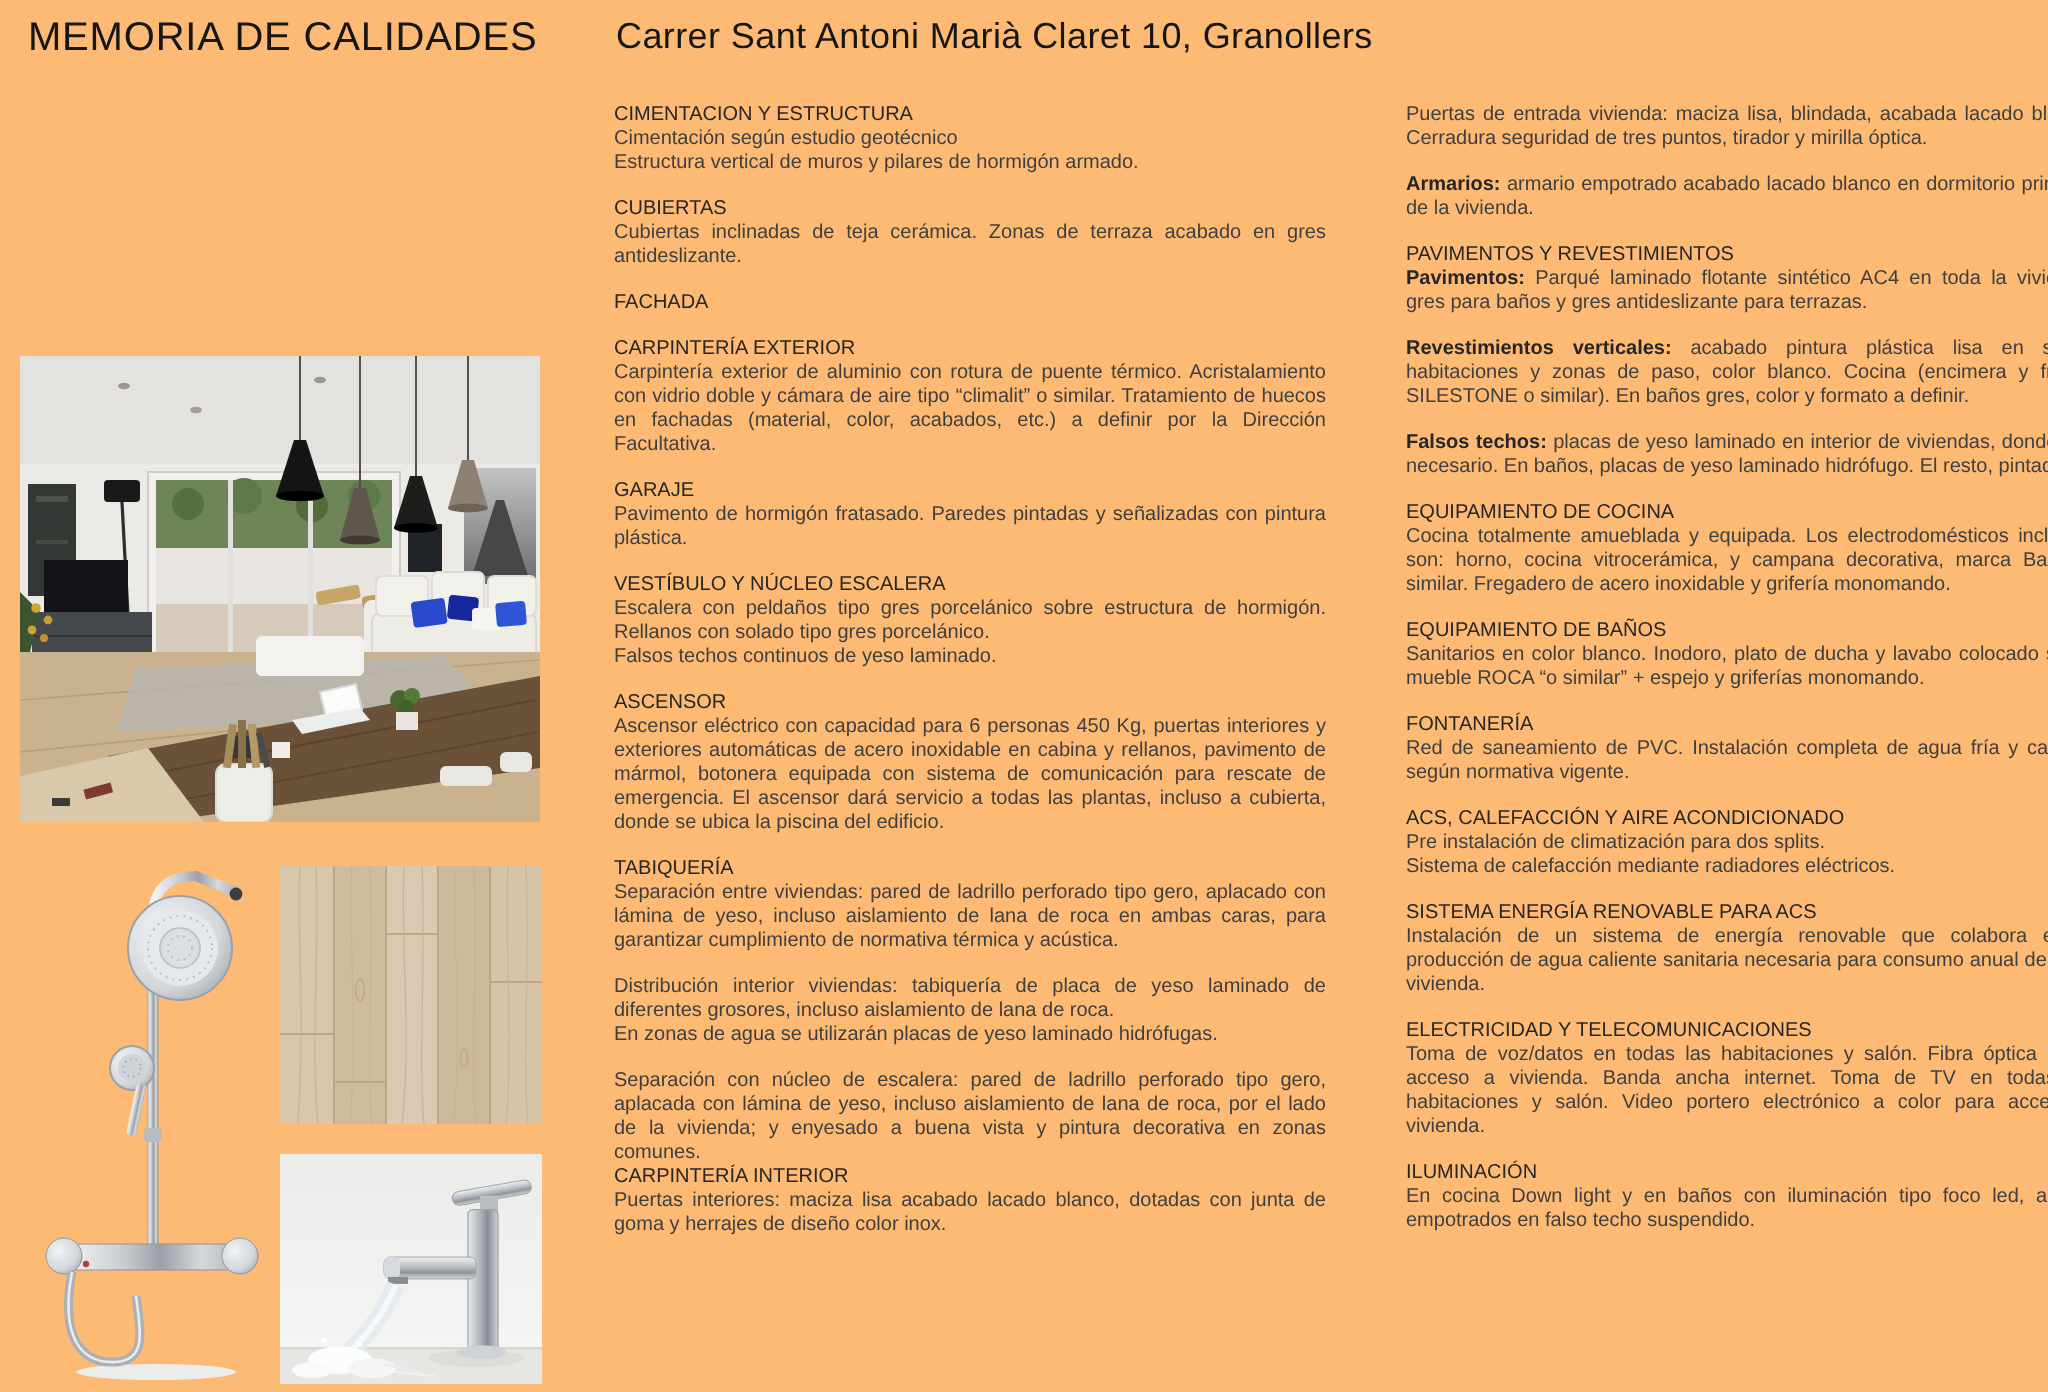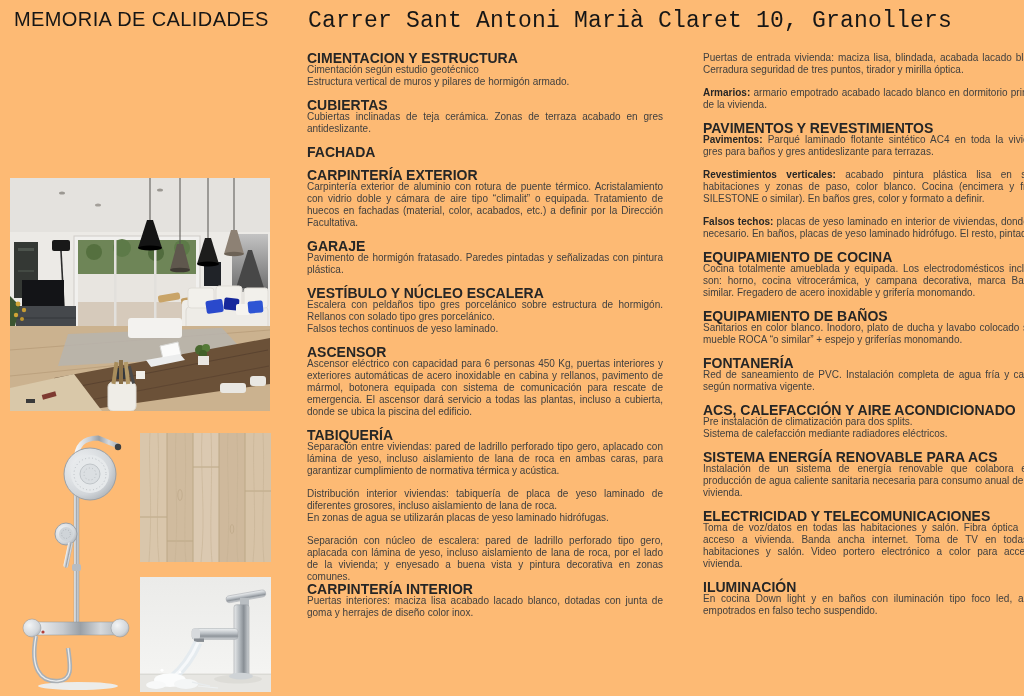--- a/index.html
+++ b/index.html
@@ -1,25 +1,25 @@
 <!DOCTYPE html>
 <html><head>
 <meta charset="utf-8">
 <style>
   html,body{margin:0;padding:0;background:#ffffff;}
   .page{position:relative;width:1024px;height:696px;background:#fdba74;overflow:hidden;
         font-family:"Liberation Sans",sans-serif;color:#3f3f3f;}
   .header-title{position:absolute;left:14px;top:8px;font-size:20px;letter-spacing:.4px;color:#161616;}
-  .header-address{position:absolute;left:308px;top:8px;font-size:23px;letter-spacing:.2px;color:#161616;font-family:Liberation Mono, monospace;}
+  .header-address{position:absolute;left:308px;top:8px;font-size:18px;letter-spacing:.2px;color:#161616;}
   .col{position:absolute;top:52px;font-size:10px;line-height:12px;}
   .col-middle{left:307px;width:356px;}
   .col-right{left:672px;width:345px;margin-left:31px;}
   .sec{margin:0 0 11px 0;}
   .sec.tight{margin-bottom:0;}
-  .sec h3{margin:0;font-size:14px;line-height:12px;font-weight:bold;color:#262626;}
+  .sec h3{margin:0;font-size:10px;line-height:12px;font-weight:normal;color:#262626;}
   .sec p{margin:0;text-align:justify;}
   p.gap-top{margin-top:11px;}
   .lead{font-weight:bold;color:#262626;}
   figure{margin:0;position:absolute;}
   .fig-living{left:10px;top:178px;width:260px;height:233px;}
   .fig-shower{left:16px;top:428px;width:120px;height:264px;}
   .fig-wood{left:140px;top:433px;width:131px;height:129px;}
   .fig-faucet{left:140px;top:577px;width:131px;height:115px;}
   figure svg{display:block;width:100%;height:100%;}
 </style>
@@ -255,21 +255,21 @@
     </section>
     <section class="sec">
       <h3>CUBIERTAS</h3>
       <p>Cubiertas inclinadas de teja cerámica. Zonas de terraza acabado en gres antideslizante.</p>
     </section>
     <section class="sec">
       <h3>FACHADA</h3>
     </section>
     <section class="sec">
       <h3>CARPINTERÍA EXTERIOR</h3>
-      <p>Carpintería exterior de aluminio con rotura de puente térmico. Acristalamiento con vidrio doble y cámara de aire tipo “climalit” o equipada. Tratamiento de huecos en fachadas (material, color, acabados, etc.) a definir por la Dirección Facultativa.</p>
+      <p>Carpintería exterior de aluminio con rotura de puente térmico. Acristalamiento con vidrio doble y cámara de aire tipo “climalit” o similar. Tratamiento de huecos en fachadas (material, color, acabados, etc.) a definir por la Dirección Facultativa.</p>
     </section>
     <section class="sec">
       <h3>GARAJE</h3>
       <p>Pavimento de hormigón fratasado. Paredes pintadas y señalizadas con pintura plástica.</p>
     </section>
     <section class="sec">
       <h3>VESTÍBULO  Y NÚCLEO ESCALERA</h3>
       <p>Escalera con peldaños tipo gres porcelánico sobre estructura de hormigón. Rellanos con solado tipo gres porcelánico.</p>
       <p>Falsos techos continuos de yeso laminado.</p>
     </section>

